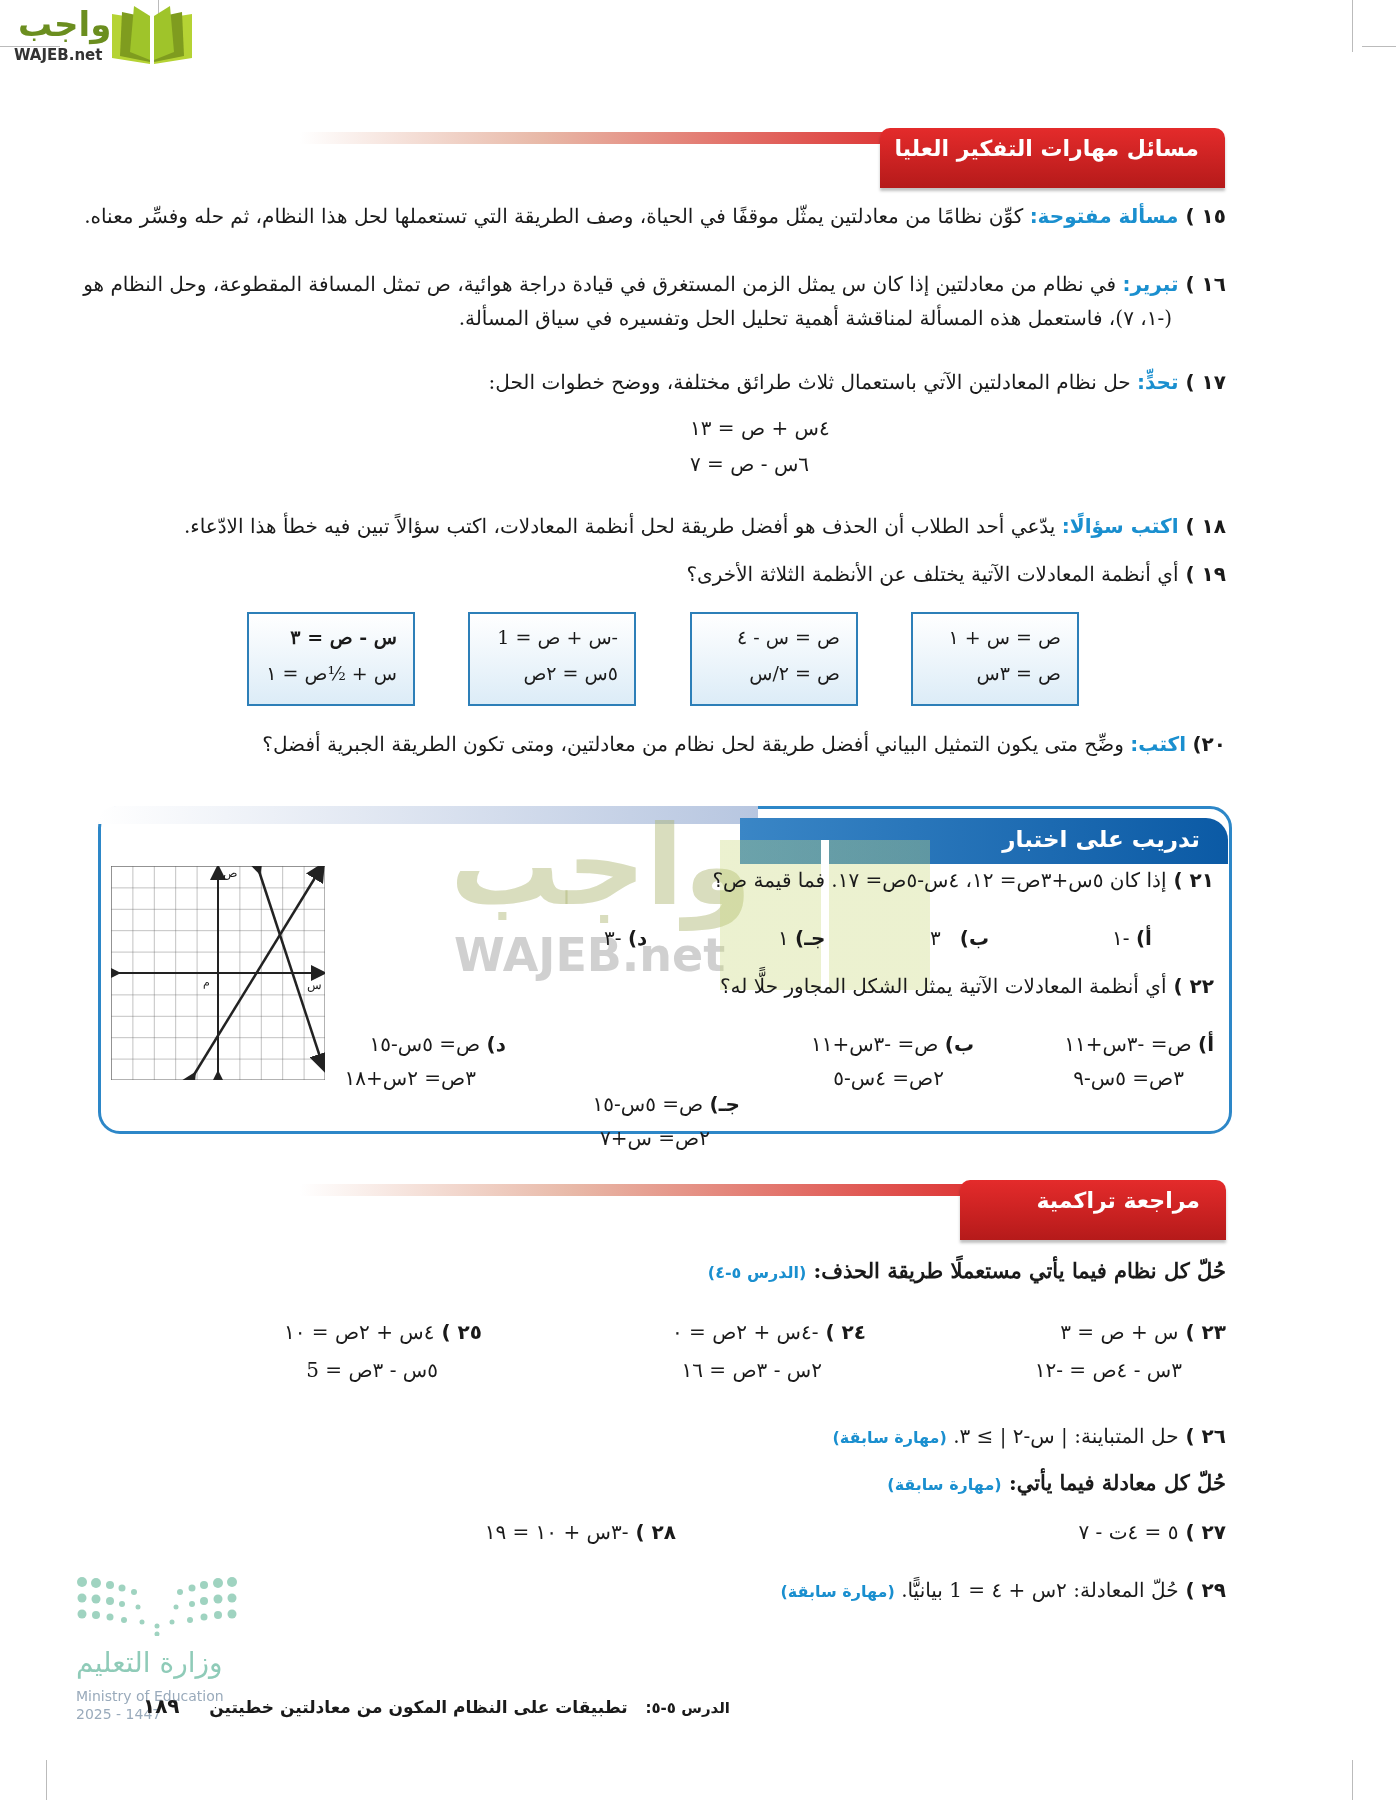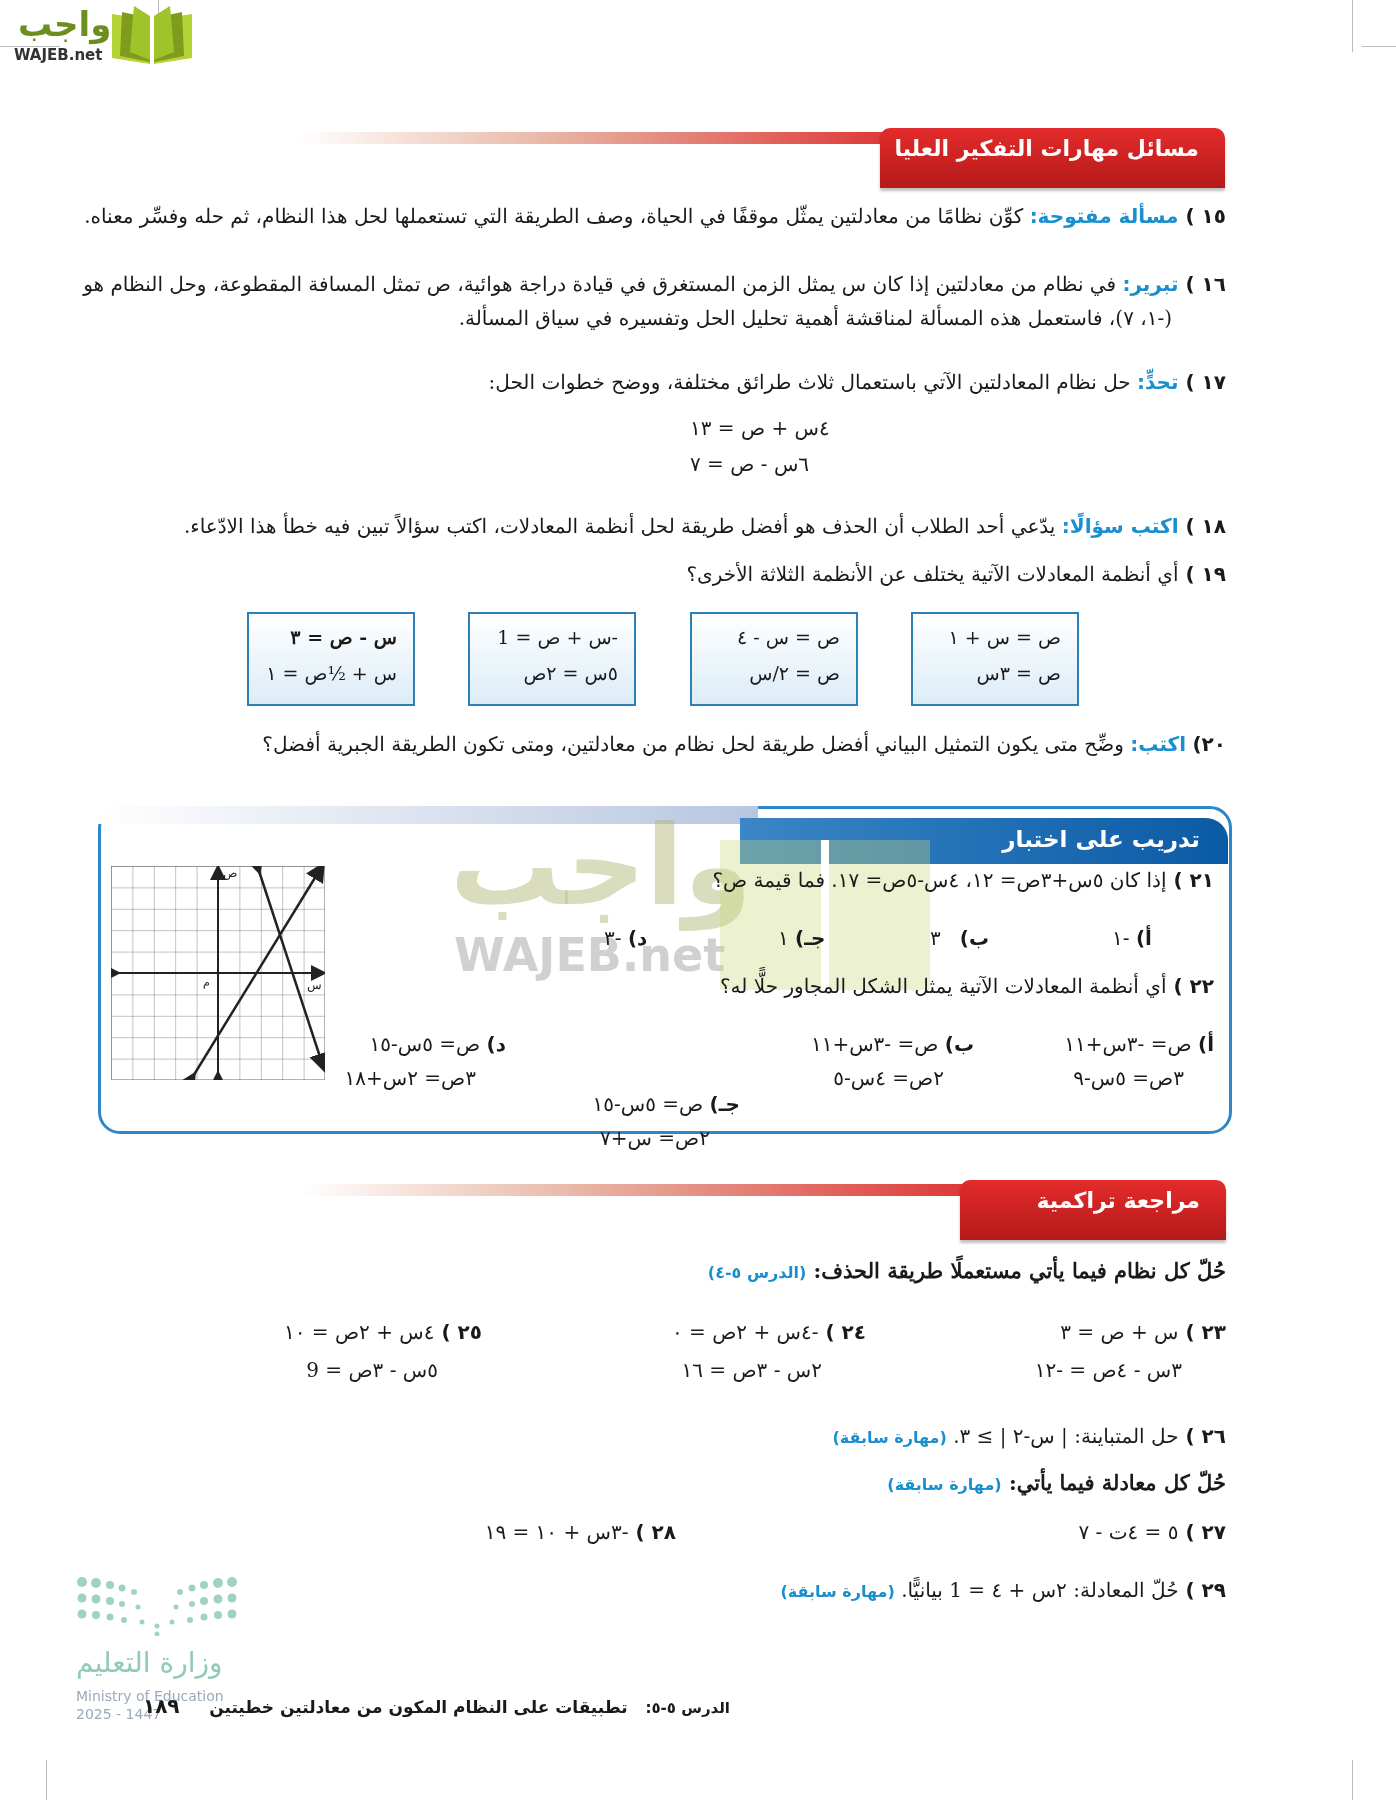--- a/index.html
+++ b/index.html
@@ -199,21 +199,21 @@
 <div class="abs rtl txt" style="right:170px;top:1320px;text-align:right;">
   <div><span class="num">٢٣</span><span class="num"> ) </span><span>س + ص = ٣</span></div>
   <div style="margin-top:14px;margin-right:44px;">٣س - ٤ص = -١٢</div>
 </div>
 <div class="abs rtl txt" style="right:530px;top:1320px;text-align:right;">
   <div><span class="num">٢٤</span><span class="num"> ) </span><span>-٤س + ٢ص = ٠</span></div>
   <div style="margin-top:14px;margin-right:44px;">٢س - ٣ص = ١٦</div>
 </div>
 <div class="abs rtl txt" style="right:914px;top:1320px;text-align:right;">
   <div><span class="num">٢٥</span><span class="num"> ) </span><span>٤س + ٢ص = ١٠</span></div>
-  <div style="margin-top:14px;margin-right:44px;">٥س - ٣ص = 9</div>
+  <div style="margin-top:14px;margin-right:44px;">٥س - ٣ص = 5</div>
 </div>
 
 <div class="abs rtl txt" style="right:170px;top:1424px;">
   <span class="num">٢٦</span><span class="num"> ) </span>
   <span>حل المتباينة: | س-٢ | ≥ ٣.</span>
   <span class="tag">(مهارة سابقة)</span>
 </div>
 
 <div class="abs rtl" style="right:170px;top:1470px;font-size:21px;font-weight:bold;white-space:nowrap;">
   <span>حُلّ كل معادلة فيما يأتي:</span>

